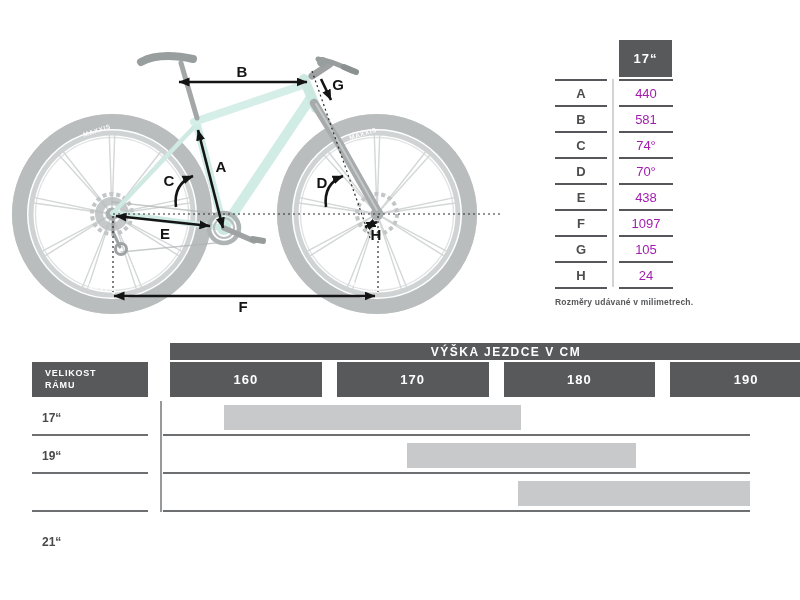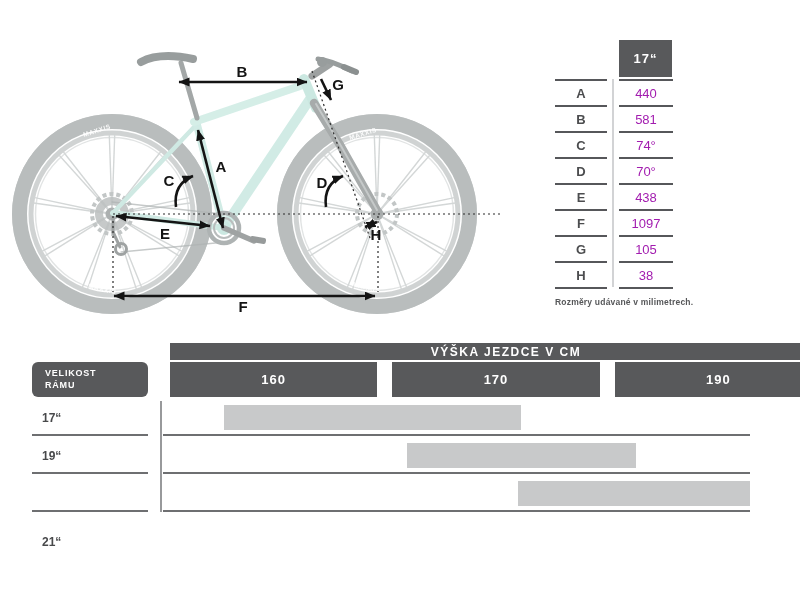--- a/index.html
+++ b/index.html
@@ -23,21 +23,21 @@
             white-space:nowrap;letter-spacing:0.2px;}
   
   .sc-title{position:absolute;left:170px;top:343px;width:672px;height:17px;background:#58595b;
             color:#fff;font-weight:bold;font-size:12px;letter-spacing:1.5px;
             display:flex;align-items:center;justify-content:center;}
   .sc-cols{position:absolute;left:170px;top:362px;width:652px;height:35px;display:flex;gap:15px;}
   .sc-col{flex:1;background:#58595b;color:#fff;font-weight:bold;font-size:13px;letter-spacing:1px;
           display:flex;align-items:center;justify-content:center;}
   .sc-rowhdr{position:absolute;left:32px;top:362px;width:116px;height:35px;background:#58595b;
              color:#fff;font-weight:bold;font-size:9px;letter-spacing:0.8px;line-height:1.3;
-             display:flex;flex-direction:column;justify-content:center;padding-left:13px;box-sizing:border-box;border-radius:6px;}
+             display:flex;flex-direction:column;justify-content:center;padding-left:13px;box-sizing:border-box;}
   .sc-vline{position:absolute;left:160px;top:401px;width:2px;height:111px;background:#98999b;}
   .hdiv{position:absolute;height:2px;background:#6e6f71;}
   .hdiv.l{left:32px;width:116px;}
   .hdiv.r{left:163px;width:587px;}
   .rowlab{position:absolute;left:42px;width:50px;font-size:12px;font-weight:bold;color:#48494b;}
   .bar{position:absolute;height:25px;background:#c8c9ca;}
   .b1{top:405px;} .b2{top:443px;} .b3{top:481px;}
   .rl1{top:411px;} .rl2{top:449px;} .rl3{top:487px;margin-top:48px;}
   .d1{top:434px;} .d2{top:472px;} .d3{top:510px;}
   
@@ -231,41 +231,42 @@
         <div class="gv">1097</div>
       </div>
       <div class="grow">
         <div class="gl">G</div>
           <div class="gsp"></div>
         <div class="gv">105</div>
       </div>
       <div class="grow">
         <div class="gl">H</div>
           <div class="gsp"></div>
-        <div class="gv">38</div>
+        <div class="gv">24</div>
       </div>
       <div class="grow last">
         <div class="gl"></div>
           <div class="gsp"></div>
           <div class="gv"></div>
       </div>
     </div>
     <div class="geo-note">Rozměry udávané v milimetrech.</div>
   </div>
 
   <div class="sc-title">VÝŠKA JEZDCE V CM</div>
 
   <div class="sc-rowhdr">
     <span>VELIKOST</span>
     <span>RÁMU</span>
   </div>
 
   <div class="sc-cols">
     <div class="sc-col">160</div>
     <div class="sc-col">170</div>
+    <div class="sc-col">180</div>
     <div class="sc-col">190</div>
   </div>
 
   <div class="sc-vline"></div>
 
   <div class="rowlab rl1">17“</div>
   <div class="rowlab rl2">19“</div>
   <div class="rowlab rl3">21“</div>
 
   <div class="bar b1" style="left: 224px; width: 297px;"></div>

